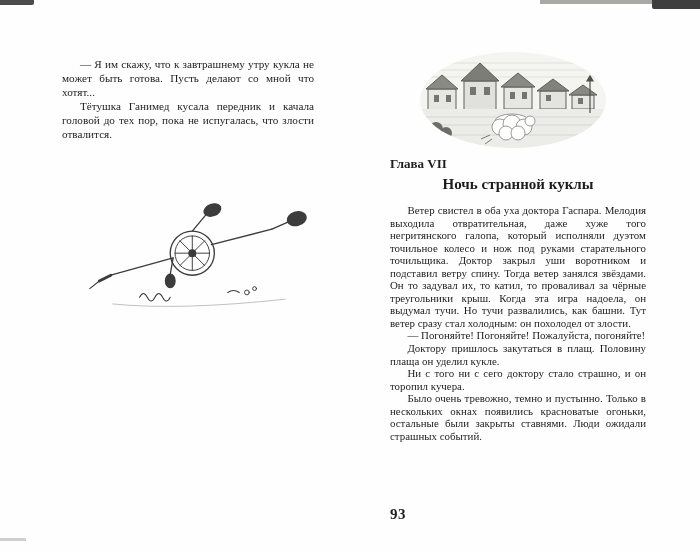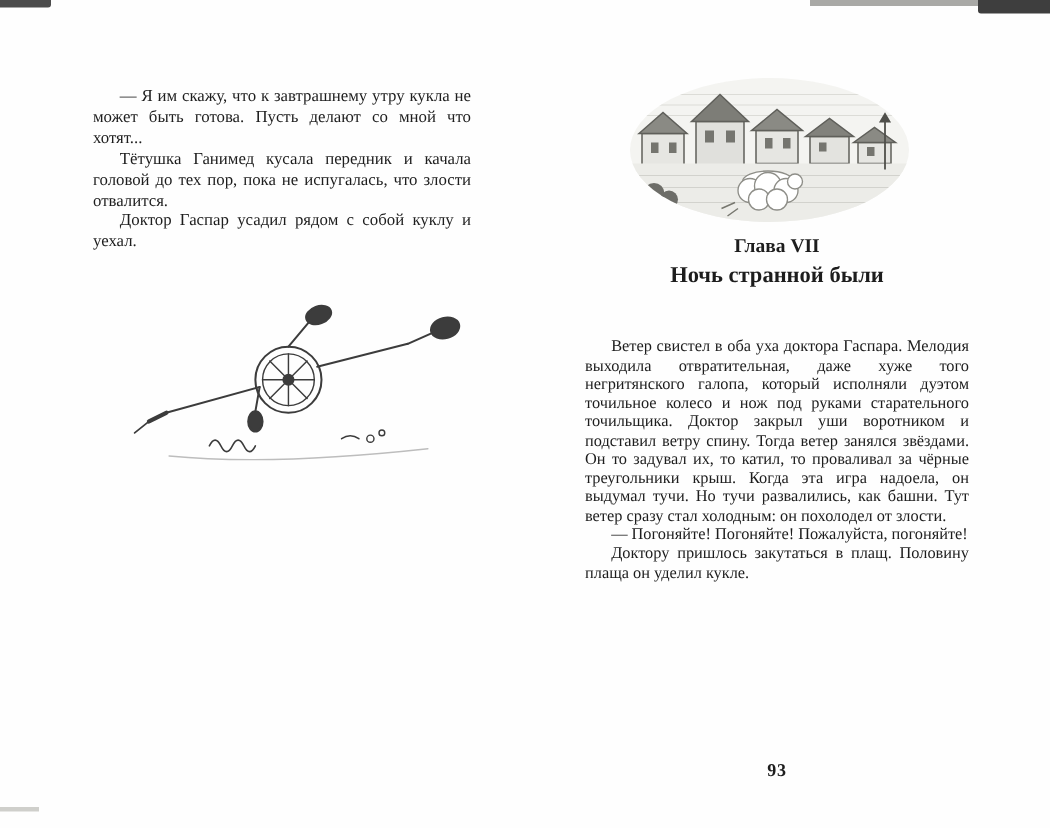--- a/index.html
+++ b/index.html
@@ -2,24 +2,24 @@
 <html lang="ru"><head>
 <meta charset="utf-8">
 <style>
   html,body{margin:0;padding:0;background:#ffffff;}
   .spread{
     position:relative;width:700px;height:552px;background:#fefefe;
     font-family:"Liberation Serif", serif;color:#1d1d1d;overflow:hidden;
   }
   p{margin:0;text-indent:1.6em;text-align:justify;}
   .left-col{position:absolute;left:62px;top:58px;width:252px;font-size:11.2px;line-height:13.9px;}
-  .right-col{position:absolute;left:390px;top:225px;width:256px;font-size:10.9px;line-height:12.55px;}
-  .chapter-label{position:absolute;left:390px;top:156px;width:256px;text-align:center;font-weight:bold;font-size:13px;}
+  .right-col{position:absolute;left:390px;top:204px;width:256px;font-size:10.9px;line-height:12.55px;}
+  .chapter-label{position:absolute;left:390px;top:156px;width:256px;text-align:left;font-weight:bold;font-size:13px;}
   .chapter-title{position:absolute;left:390px;top:176px;width:256px;text-align:center;font-weight:bold;font-size:15px;}
-  .page-number{position:absolute;left:390px;top:506px;width:256px;text-align:center;font-weight:bold;font-size:12px;letter-spacing:.5px;}
+  .page-number{position:absolute;left:390px;top:506px;width:256px;font-weight:bold;font-size:15px;letter-spacing:.5px;}
   .left-illo{position:absolute;left:84px;top:200px;width:230px;height:114px;}
   .right-illo{position:absolute;left:418px;top:50px;width:190px;height:100px;}
   .left-illo svg,.right-illo svg{display:block;width:100%;height:100%;}
   .artifact{position:absolute;}
   .a-tl{left:0;top:0;width:34px;height:5px;background:#4c4c4c;border-radius:0 0 2px 0;}
   .a-tr-band{right:0;top:0;width:160px;height:4px;background:#a9a9a6;}
   .a-tr{right:0;top:0;width:48px;height:9px;background:#3e3e3e;border-radius:0 0 0 2px;}
   .a-bl{left:0;top:538px;width:26px;height:3px;background:#cfcfcb;}
 </style>
 </head>
@@ -28,21 +28,20 @@
 <div class="spread">
 
   <div class="artifact a-tl"></div>
   <div class="artifact a-tr-band"></div>
   <div class="artifact a-tr"></div>
   <div class="artifact a-bl"></div>
 
   <div class="left-col">
     <p>— Я им скажу, что к завтрашнему утру кукла не может быть готова. Пусть делают со мной что хотят...</p>
     <p>Тётушка Ганимед кусала передник и качала головой до тех пор, пока не испугалась, что злости отвалится.</p>
-    <p>Доктор Гаспар усадил рядом с собой куклу и уехал.</p>
   </div>
 
   <div class="left-illo">
     <svg viewBox="0 0 240 118">
       <g fill="none" stroke="#3c3c3c" stroke-width="1.4" stroke-linecap="round">
         <path d="M28 78 L93 60"></path>
         <path d="M133 46 L196 30"></path>
         <circle cx="113" cy="55" r="23"></circle>
         <circle cx="113" cy="55" r="18" stroke-width="1"></circle>
         <circle cx="113" cy="55" r="3.5" fill="#3c3c3c"></circle>
@@ -121,23 +120,25 @@
           <circle cx="112" cy="70" r="5"></circle>
         </g>
         <g stroke="#77776f" stroke-width="1">
           <path d="M72 84 l-9 4 M74 88 l-7 5"></path>
         </g>
       </g>
     </svg>
   </div>
 
   <div class="chapter-label">Глава VII</div>
-  <div class="chapter-title">Ночь странной были</div>
+  <div class="chapter-title">Ночь странной куклы</div>
 
   <div class="right-col">
     <p>Ветер свистел в оба уха доктора Гаспара. Мелодия выходила отвратительная, даже хуже того негритянского галопа, который исполняли дуэтом точильное колесо и нож под руками старательного точильщика. Доктор закрыл уши воротником и подставил ветру спину. Тогда ветер занялся звёздами. Он то задувал их, то катил, то проваливал за чёрные треугольники крыш. Когда эта игра надоела, он выдумал тучи. Но тучи развалились, как башни. Тут ветер сразу стал холодным: он похолодел от злости.</p>
     <p>— Погоняйте! Погоняйте! Пожалуйста, погоняйте!</p>
     <p>Доктору пришлось закутаться в плащ. Половину плаща он уделил кукле.</p>
+    <p>Ни с того ни с сего доктору стало страшно, и он торопил кучера.</p>
+    <p>Было очень тревожно, темно и пустынно. Только в нескольких окнах появились красноватые огоньки, остальные были закрыты ставнями. Люди ожидали страшных событий.</p>
   </div>
 
   <div class="page-number">93</div>
 
 </div>
 
 </body></html>

